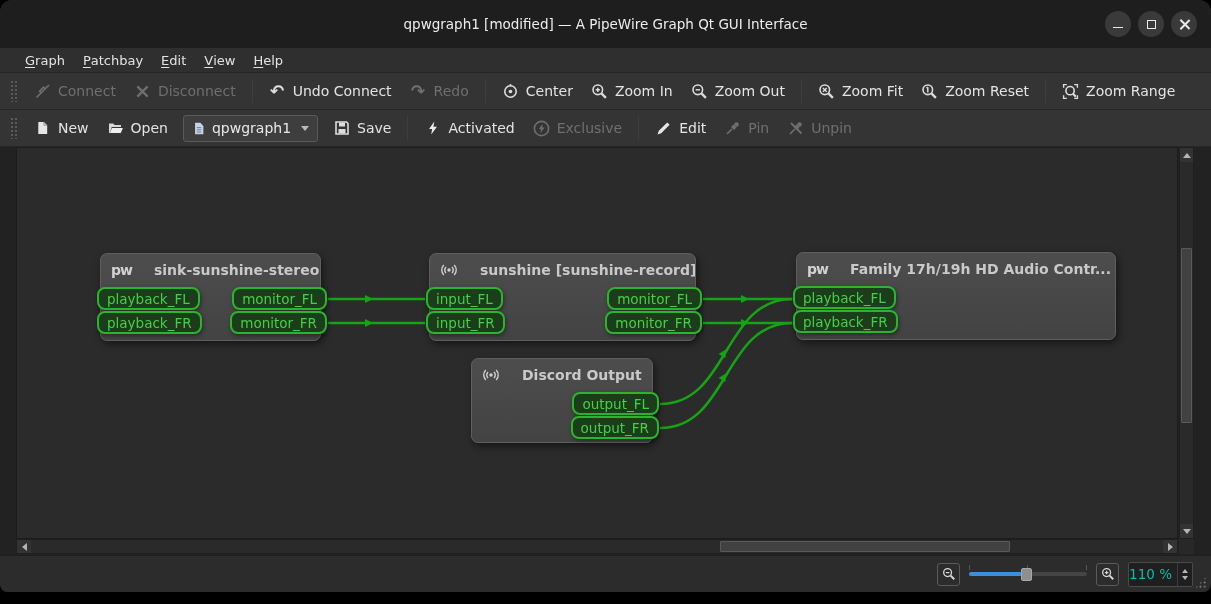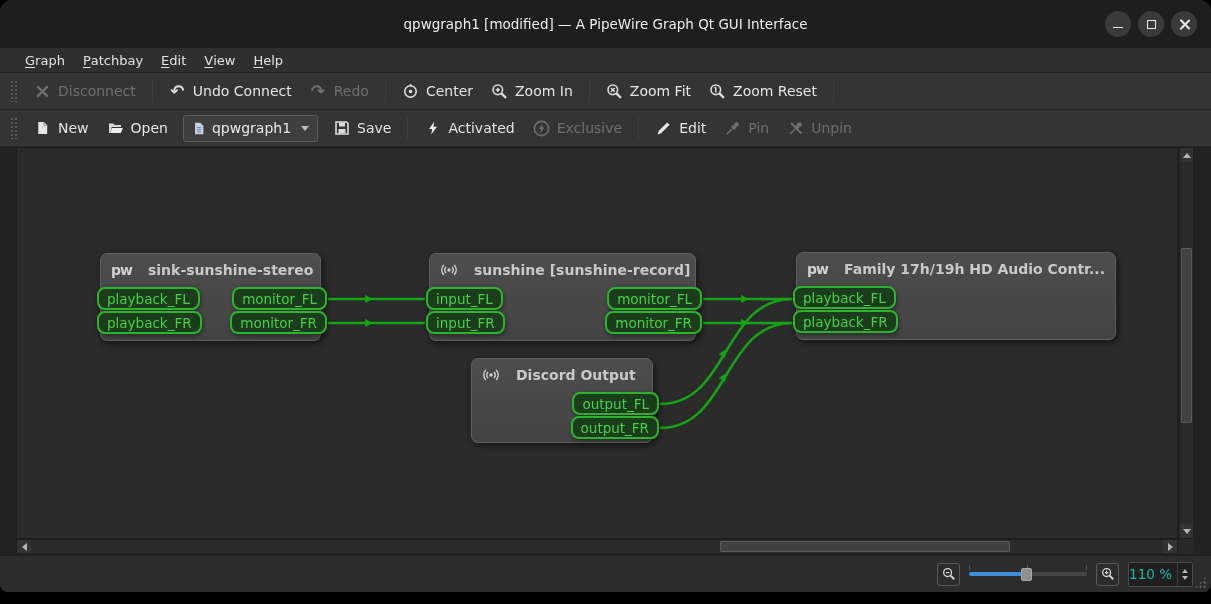--- a/index.html
+++ b/index.html
@@ -35,21 +35,21 @@
   .uglyph { font-size:17px; font-weight:bold; line-height:17px; }
   .combobox { display:flex; align-items:center; gap:6px; background:#3e3e3e; border:1px solid #5a5a5a; border-radius:3px; height:27px; padding:0 8px; margin:0 6px; color:#e8e8e8; font-size:14px; }
   .combo-arrow { width:0; height:0; border-left:4px solid transparent; border-right:4px solid transparent; border-top:5px solid #b9b9b9; margin-left:4px; }
 
   
   .graph-wrap { position:relative; height:408px; background:#222; flex:none; }
   .viewport { position:absolute; left:16px; top:0; width:1162px; height:392px; background:#2b2b2b; border:1px solid #1c1c1c; overflow:hidden; }
   .edges { position:absolute; left:0; top:0; z-index:1; pointer-events:none; }
 
   .gnode { position:absolute; background:linear-gradient(#4d4d4d,#434343); border:1px solid #5e5e5e; border-radius:7px; box-shadow:2px 3px 7px rgba(0,0,0,.5); z-index:2; }
-  .gnode .nhead { display:flex; align-items:flex-end; gap:16px; padding:8px 10px 4px 10px; color:#c9c9c9; font-weight:bold; font-size:14px; white-space:nowrap; overflow:hidden; }
+  .gnode .nhead { display:flex; align-items:flex-end; gap:22px; padding:8px 10px 4px 10px; color:#c9c9c9; font-weight:bold; font-size:14px; white-space:nowrap; overflow:hidden; }
   .pwmark { font-weight:bold; font-size:14px; color:#d2d2d2; letter-spacing:-1px; }
   .port { position:absolute; height:23px; display:flex; align-items:center; padding:4px 8px; background:#1b3d1b; border:2px solid #2db42d; border-radius:8px; color:#46cf46; font-size:13.5px; white-space:nowrap; box-shadow:1px 2px 4px rgba(0,0,0,.4); z-index:3; }
   .port.in { left:-4px; } .port.out { right:-7px; }
   .prow1 { top:33px; } .prow2 { top:57px; }
 
   
   .vscroll { position:absolute; left:1179px; top:0; width:15px; height:392px; background:#2a2a2a; border:1px solid #1f1f1f; }
   .hscroll { position:absolute; left:16px; top:392px; width:1162px; height:15px; background:#2a2a2a; border:1px solid #1f1f1f; }
   .sb-btn { position:absolute; background:#333; display:flex; align-items:center; justify-content:center; }
   .tri { width:0; height:0; }
@@ -117,20 +117,28 @@
     <div class="menu-item">
         <span class="mn">H</span>
         <span>elp</span>
       </div>
   </div>
 
   <div class="toolbar">
     <div class="tb-handle"></div>
     <div class="tb-item disabled">
       <span class="ic">
+          <svg width="16" height="16" viewBox="0 0 16 16">
+            <path d="M1.5 14.5 L6.5 9.5 M6.2 9.8 l-1.6-1.6 4-4 1.6 1.6 z M10.5 5.5 L14 2" stroke="currentColor" stroke-width="1.6" fill="none"></path>
+          </svg>
+        </span>
+      <span>Connect</span>
+    </div>
+    <div class="tb-item disabled">
+      <span class="ic">
           <svg width="15" height="15" viewBox="0 0 16 16">
             <path d="M2.5 2.5 L13.5 13.5 M13.5 2.5 L2.5 13.5" stroke="currentColor" stroke-width="2.4" fill="none"></path>
           </svg>
         </span>
       <span>Disconnect</span>
     </div>
     <div class="tb-sep"></div>
     <div class="tb-item">
       <span class="ic uglyph">↶</span>
       <span>Undo Connect</span>
@@ -153,20 +161,30 @@
     <div class="tb-item">
       <span class="ic">
           <svg width="17" height="17" viewBox="0 0 16 16">
             <circle cx="6.4" cy="6.4" r="4.5" stroke="currentColor" stroke-width="1.5" fill="none"></circle>
             <path d="M9.8 9.8 L14 14" stroke="currentColor" stroke-width="2.2"></path>
             <path d="M6.4 4.4 v4 M4.4 6.4 h4" stroke="currentColor" stroke-width="1.4"></path>
           </svg>
         </span>
       <span>Zoom In</span>
     </div>
+    <div class="tb-item">
+      <span class="ic">
+          <svg width="17" height="17" viewBox="0 0 16 16">
+            <circle cx="6.4" cy="6.4" r="4.5" stroke="currentColor" stroke-width="1.5" fill="none"></circle>
+            <path d="M9.8 9.8 L14 14" stroke="currentColor" stroke-width="2.2"></path>
+            <path d="M4.4 6.4 h4" stroke="currentColor" stroke-width="1.4"></path>
+          </svg>
+        </span>
+      <span>Zoom Out</span>
+    </div>
     <div class="tb-sep"></div>
     <div class="tb-item">
       <span class="ic">
           <svg width="17" height="17" viewBox="0 0 16 16">
             <circle cx="6.4" cy="6.4" r="4.5" stroke="currentColor" stroke-width="1.5" fill="none"></circle>
             <path d="M9.8 9.8 L14 14" stroke="currentColor" stroke-width="2.2"></path>
             <path d="M4.6 4.6 l3.6 3.6 M8.2 4.6 l-3.6 3.6" stroke="currentColor" stroke-width="1.3"></path>
           </svg>
         </span>
       <span>Zoom Fit</span>
@@ -175,20 +193,30 @@
       <span class="ic">
           <svg width="17" height="17" viewBox="0 0 16 16">
             <circle cx="6.4" cy="6.4" r="4.5" stroke="currentColor" stroke-width="1.5" fill="none"></circle>
             <path d="M9.8 9.8 L14 14" stroke="currentColor" stroke-width="2.2"></path>
             <path d="M6.4 3.9 v5 M5.2 5 l1.2-1.1" stroke="currentColor" stroke-width="1.4" fill="none"></path>
           </svg>
         </span>
       <span>Zoom Reset</span>
     </div>
     <div class="tb-sep"></div>
+    <div class="tb-item">
+      <span class="ic">
+          <svg width="17" height="17" viewBox="0 0 16 16">
+            <path d="M1.5 4.5 v-3 h3 M11.5 1.5 h3 v3 M14.5 11.5 v3 h-3 M4.5 14.5 h-3 v-3" stroke="currentColor" stroke-width="1.3" fill="none"></path>
+            <circle cx="7.6" cy="7.2" r="3.9" stroke="currentColor" stroke-width="1.5" fill="none"></circle>
+            <path d="M10.4 10.2 L13 13" stroke="currentColor" stroke-width="2"></path>
+          </svg>
+        </span>
+      <span>Zoom Range</span>
+    </div>
   </div>
 
   <div class="toolbar">
     <div class="tb-handle"></div>
     <div class="tb-item">
       <span class="ic">
           <svg width="15" height="16" viewBox="0 0 16 16">
             <path d="M3.5 1.5 h6 l3.5 3.5 v9.5 h-9.5 z" fill="#e6e6e6"></path>
             <path d="M9.5 1.5 v3.5 h3.5" fill="none" stroke="#8a8a8a" stroke-width="1"></path>
           </svg>

